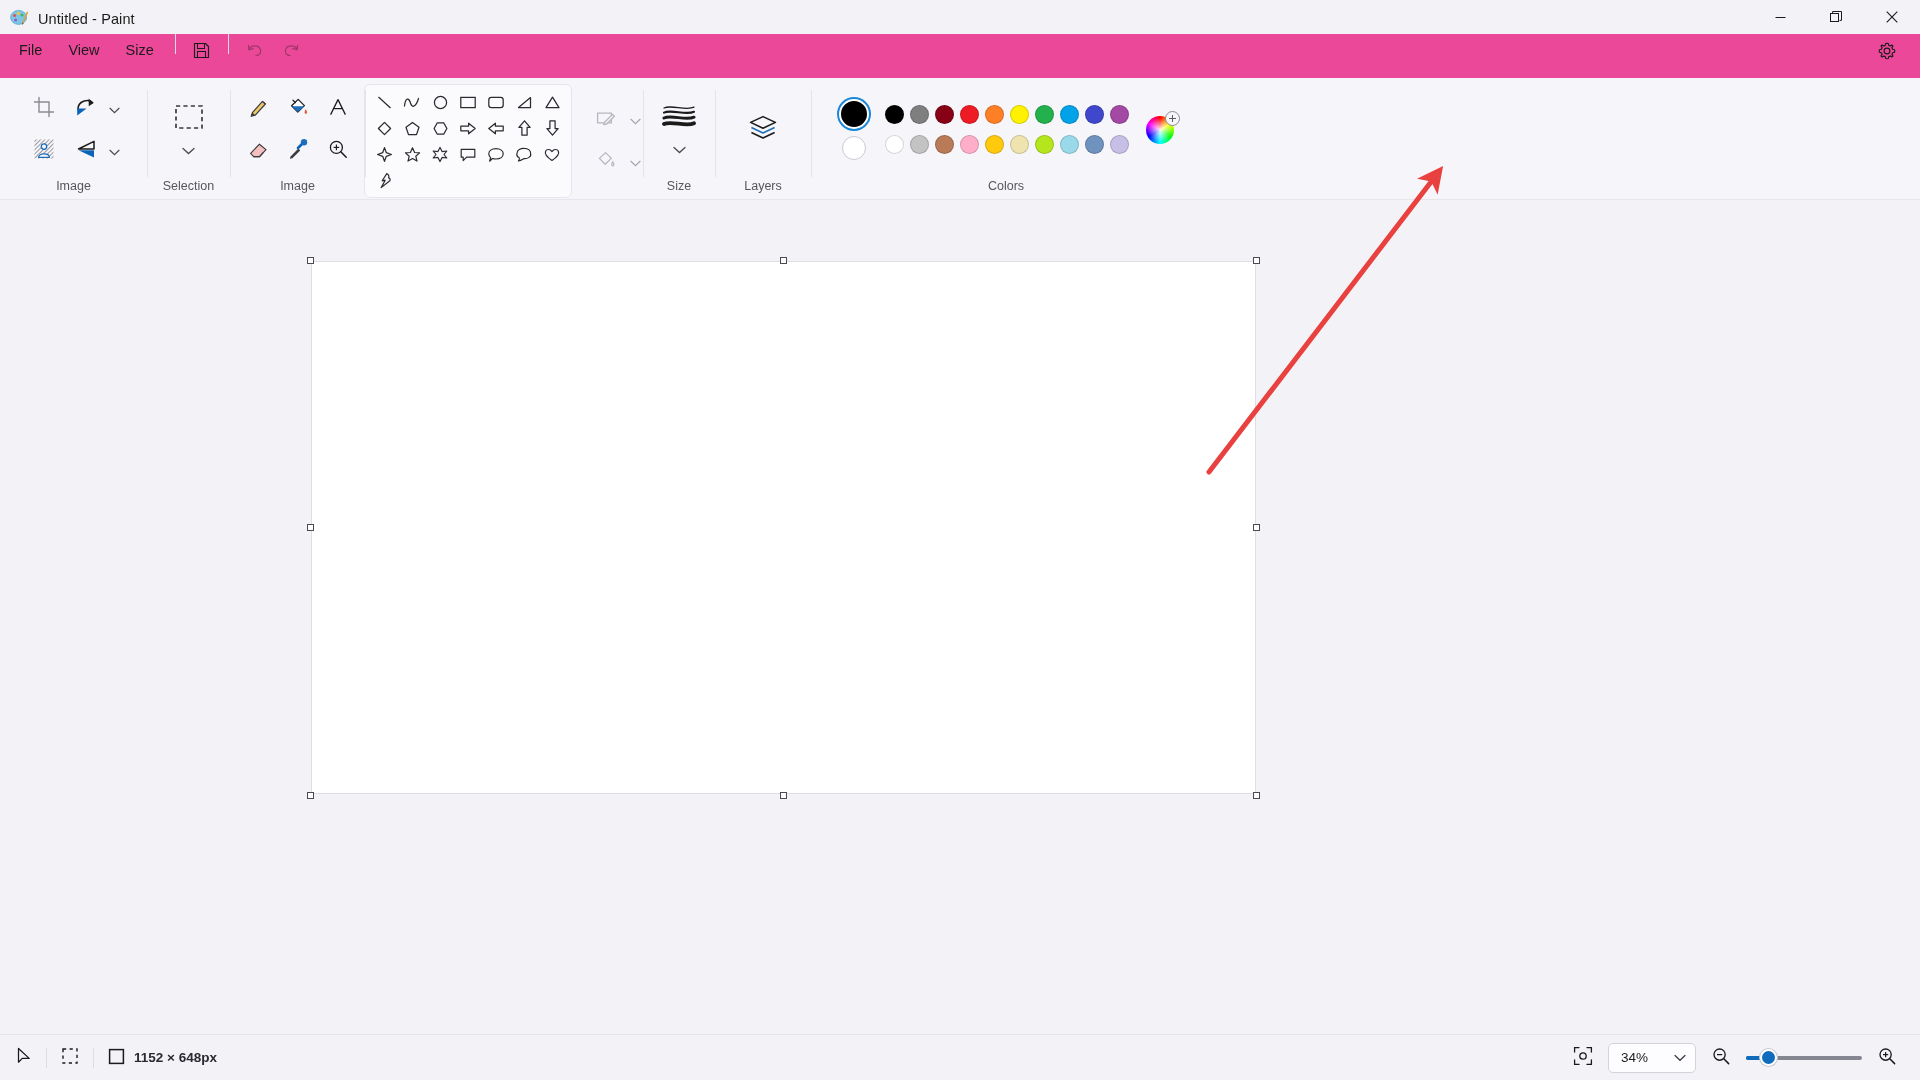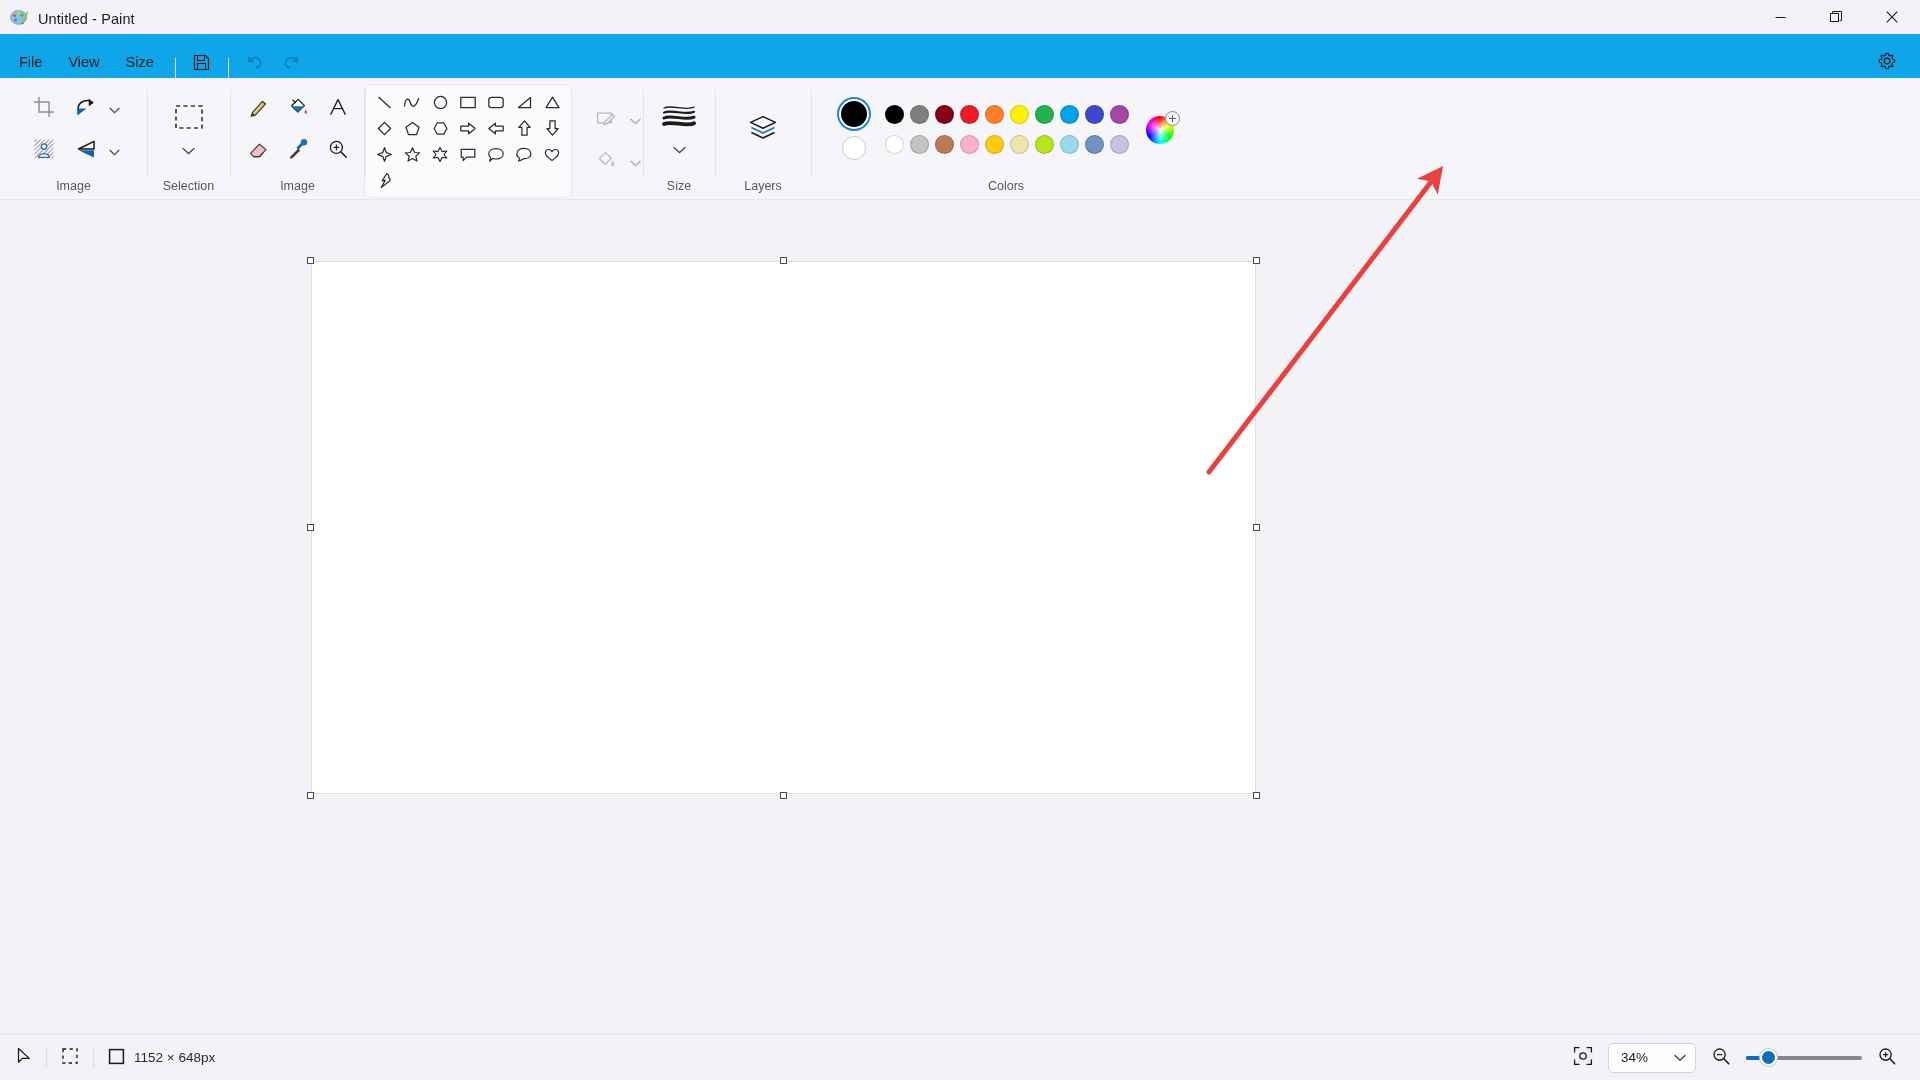--- a/index.html
+++ b/index.html
@@ -14,21 +14,21 @@
 
   
   .titlebar { height:34px; display:flex; align-items:center; flex:0 0 34px; background:#f3f3f7; }
   .title-left { display:flex; align-items:flex-end; padding-left:10px; gap:9px; }
   .app-icon { width:19px; height:19px; position:relative; }
   .title-text { font-size:14.5px; color:#1b1b1b; letter-spacing:.1px; }
   .win-controls { margin-left:auto; display:flex; height:34px; }
   .win-btn { width:56px; height:34px; display:flex; align-items:center; justify-content:center; }
 
   
-  .menubar { height:44px; flex:0 0 44px; display:flex; align-items:flex-end; padding-left:6px; background:#0ea5e9; }
+  .menubar { height:44px; flex:0 0 44px; display:flex; align-items:flex-start; padding-left:6px; background:#ec4899; }
   .menu-item { height:32px; padding:0 13px; display:flex; align-items:center; font-size:14.5px; border-radius:5px; color:#1b1b1b; }
   .menu-sep { width:1px; height:20px; background:#dcdce2; margin:0 8px; }
   .qa-btn { width:36px; height:32px; display:flex; align-items:center; justify-content:center; border-radius:5px; }
   .qa-btn.disabled { opacity:.36; }
   .gear-btn { margin-left:auto; margin-right:16px; width:34px; height:34px; display:flex; align-items:center; justify-content:center; border-radius:5px; }
 
   
   .ribbon { flex:0 0 122px; height:122px; background:#f6f6fa; display:flex; align-items:stretch;
             border-bottom:1px solid #e6e6ec; position:relative; }
   .rgroup { display:flex; flex-direction:column; align-items:center; justify-content:flex-start;
@@ -76,21 +76,21 @@
   .canvas-wrap { position:absolute; left:311px; top:61px; width:945px; height:533px; }
   .canvas-sheet { position:absolute; inset:0; background:#ffffff; border:1px solid #dedee4; }
   .handle { position:absolute; width:7px; height:7px; background:#ffffff; border:1px solid #4a4a50; }
 
   
   .annot { position:absolute; left:0; top:0; width:1920px; height:1080px; pointer-events:none; }
 
   
   .statusbar { flex:0 0 46px; height:46px; display:flex; align-items:center; background:#f3f3f7;
                border-top:1px solid #e3e3e9; }
-  .sb-item { display:flex; align-items:center; gap:9px; height:40px; padding:0 14px; font-size:13.5px; color:#2a2a30; }
+  .sb-item { display:flex; align-items:center; gap:9px; height:40px; padding:0 14px; font-size:13.5px; color:#2a2a30;font-weight:bold; }
   .sb-div { width:1px; height:20px; background:#dcdce2; }
   .sb-right { margin-left:auto; display:flex; align-items:center; gap:10px; padding-right:18px; }
   .zoom-select { width:88px; height:30px; border:1px solid #d3d3db; border-radius:5px; background:#fdfdff;
                  display:flex; align-items:center; justify-content:space-between; padding:0 9px 0 12px; font-size:13.5px; }
   .icon-btn { width:30px; height:30px; display:flex; align-items:center; justify-content:center; border-radius:5px; }
   .slider { width:116px; height:30px; display:flex; align-items:center; position:relative; }
   .slider-track { position:absolute; left:0; right:0; height:4px; border-radius:2px; background:#868691; }
   .slider-fill { position:absolute; left:0; width:22px; height:4px; border-radius:2px; background:#0f6cbd; }
   .slider-thumb { position:absolute; left:14px; width:17px; height:17px; border-radius:50%; background:#0f6cbd;
                   border:2.5px solid #ffffff; box-shadow:0 0 0 1px #c8c8d0; }

